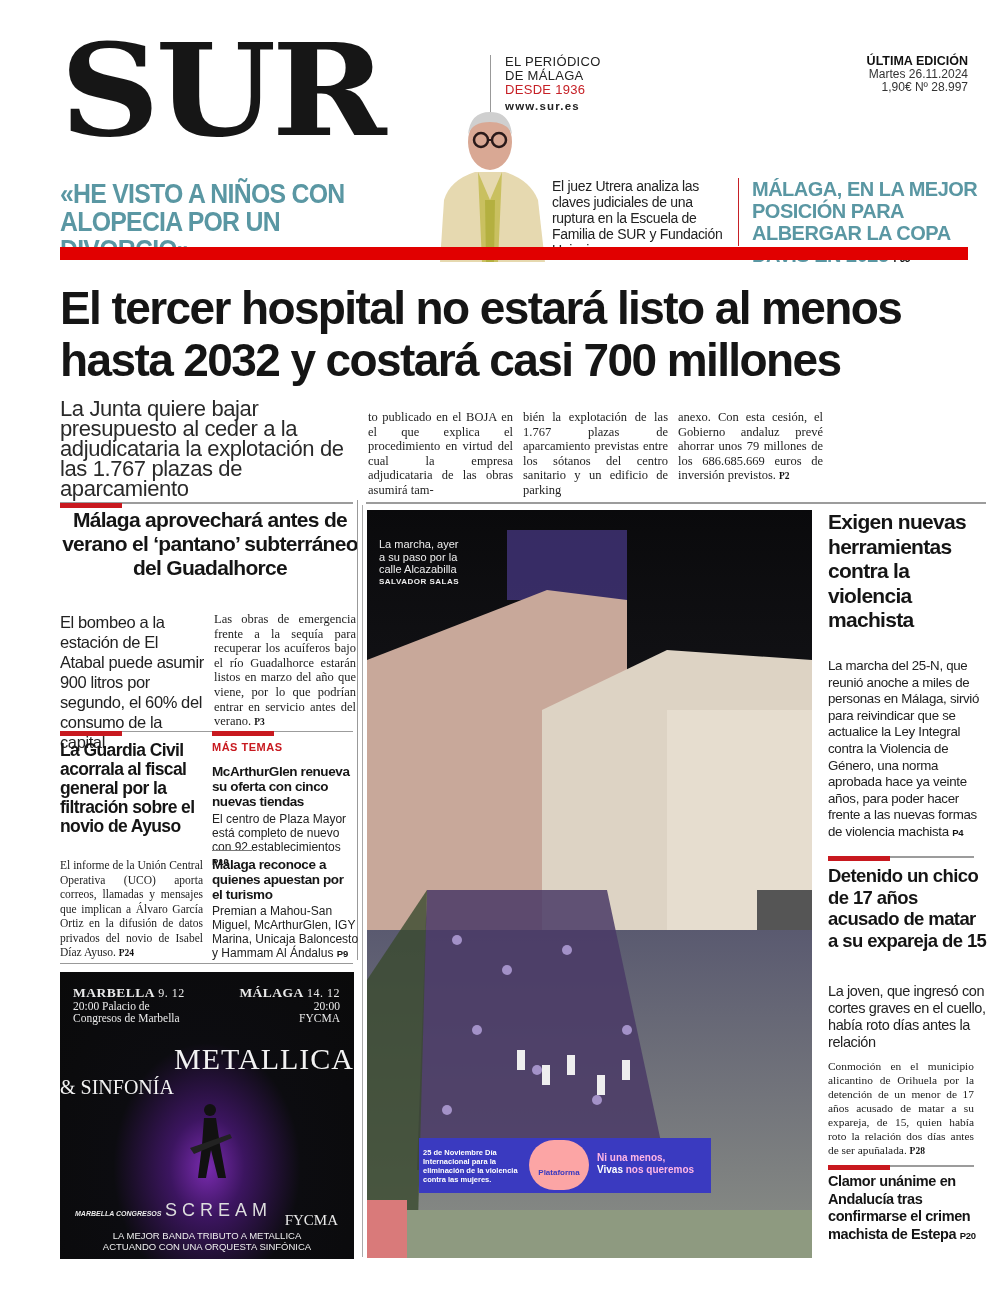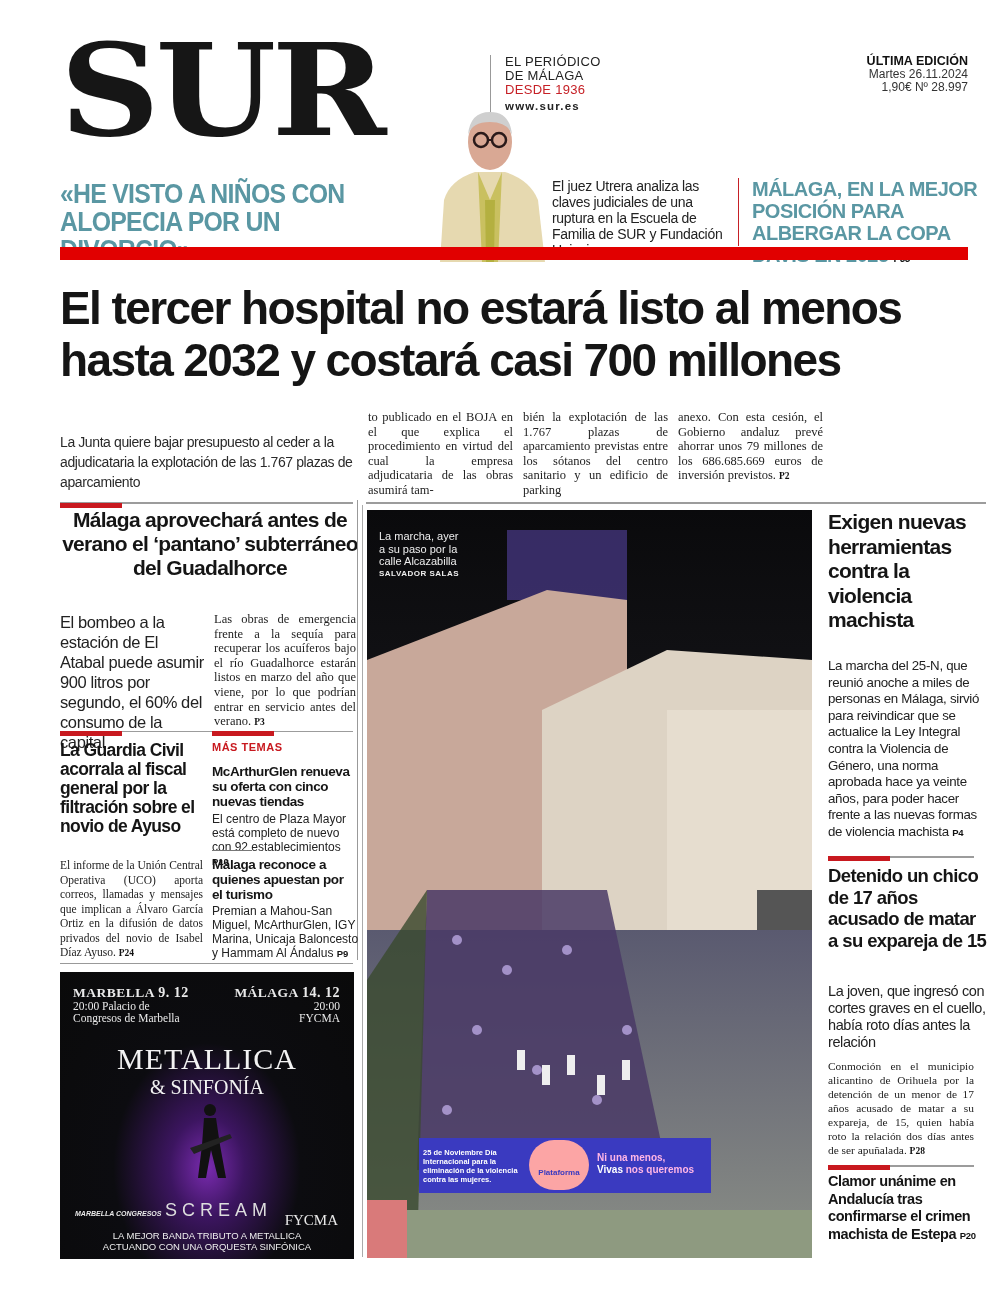--- a/index.html
+++ b/index.html
@@ -22,21 +22,21 @@
     #quote-teaser { left: 60px; top: 180px; width: 370px; font-size: 27px; line-height: 28px; font-weight: bold; color: #5a97a3; letter-spacing: -0.8px; transform: scaleX(0.92); transform-origin: left; }
     #judge-teaser { left: 552px; top: 178px; width: 180px; font-size: 14px; line-height: 16px; color: #222; letter-spacing: -0.3px; }
     .pref { font-weight: bold; font-size: 9.5px; color: #111; }
     #teaser-divider { left: 738px; top: 178px; width: 1px; height: 68px; background: #c62026; }
     #davis-teaser { left: 752px; top: 178px; width: 232px; font-size: 20px; line-height: 22px; font-weight: bold; color: #5a97a3; letter-spacing: -0.5px; }
     #davis-teaser .pref { font-size: 10px; }
     #red-bar { left: 60px; top: 247px; width: 908px; height: 13px; background: #e10000; }
 
     
     #headline { left: 60px; top: 282px; width: 920px; font-size: 46px; line-height: 52px; font-weight: bold; color: #151515; letter-spacing: -1.6px; }
-    #subhead { left: 60px; top: 432px; width: 295px; font-size: 14px; line-height: 20px; color: #2a2a2a; letter-spacing: -0.4px; }
+    #subhead { left: 60px; top: 399px; width: 295px; font-size: 22px; line-height: 20px; color: #2a2a2a; letter-spacing: -0.4px; }
     .body-col { font-family: "Liberation Serif", serif; font-size: 12.5px; line-height: 14.6px; color: #222; text-align: justify; }
     #lead-cols { left: 368px; top: 410px; width: 600px; display: flex; gap: 10px; }
     #lead-cols .body-col { width: 145px; }
 
     
     .rule { height: 2px; background: #9c9c9c; }
     .rule-red { height: 5px; background: #c8191f; }
 
     
     #col-left-rule { left: 60px; top: 502px; width: 293px; }
@@ -54,36 +54,36 @@
     #mc-head { left: 212px; top: 764px; width: 145px; font-size: 13.5px; line-height: 15px; font-weight: bold; color: #151515; letter-spacing: -0.4px; }
     #mc-body { left: 212px; top: 812px; width: 148px; font-size: 12px; line-height: 14px; color: #222; }
     #mc-sep { left: 212px; top: 850px; width: 40px; height: 1px; background: #777; }
     #tur-head { left: 212px; top: 857px; width: 145px; font-size: 13.5px; line-height: 15px; font-weight: bold; color: #151515; letter-spacing: -0.4px; }
     #tur-body { left: 212px; top: 904px; width: 148px; font-size: 12px; line-height: 14px; color: #222; }
     #ad-rule { left: 60px; top: 963px; width: 293px; height: 1px; background: #999; }
 
     
     #ad { left: 60px; top: 972px; width: 294px; height: 287px; background: radial-gradient(ellipse at 50% 68%, #7a2bb0 0%, #3c1560 18%, #0c0c10 45%, #0a0a0a 100%); color: #eaeaea; font-family: "Liberation Serif", serif; overflow: hidden; }
     #ad .city { font-weight: bold; font-size: 13.5px; letter-spacing: 0.5px; }
-    #ad .city span { font-weight: bold; font-size: 14px; }
+    #ad .city span { font-weight: normal; font-size: 12px; }
     #ad-left { left: 13px; top: 15px; font-size: 11.5px; line-height: 12.5px; }
     #ad-right { right: 14px; top: 15px; text-align: right; font-size: 11.5px; line-height: 12.5px; }
-    #ad-title { left: 0; top: 70px; width: 100%; text-align: center; font-size: 30px; letter-spacing: 1px; color: #f2f2f2; }
-    #ad-subtitle { left: 0; top: 104px; width: 100%; text-align: center; font-size: 20px; color: #f2f2f2; }
+    #ad-title { left: 0; top: 70px; width: 100%; text-align: right; font-size: 30px; letter-spacing: 1px; color: #f2f2f2; }
+    #ad-subtitle { left: 0; top: 104px; width: 100%; text-align: left; font-size: 20px; color: #f2f2f2; }
     #ad-guitarist { left: 120px; top: 128px; width: 60px; height: 80px; }
     #ad-congresos { left: 15px; top: 238px; font-family: "Liberation Sans", sans-serif; font-size: 7px; font-weight: bold; font-style: italic; }
     #ad-scream { left: 105px; top: 228px; font-family: "Liberation Sans", sans-serif; font-size: 18px; letter-spacing: 5px; color: #ddd; }
     #ad-fycma { right: 16px; top: 240px; font-size: 15px; }
     #ad-tagline { left: 0; top: 258px; width: 100%; text-align: center; font-family: "Liberation Sans", sans-serif; font-size: 9.5px; line-height: 11px; color: #eee; }
 
     
     #vdiv-photo { left: 362px; top: 505px; width: 1px; height: 752px; background: #aaa; }
     #photo-rule { left: 366px; top: 502px; width: 620px; }
     #photo { left: 367px; top: 510px; width: 445px; height: 748px; overflow: hidden; background: #222; }
-    #caption { left: 12px; top: 20px; font-size: 11px; line-height: 12.5px; color: #eee; }
+    #caption { left: 12px; top: 28px; font-size: 11px; line-height: 12.5px; color: #eee; }
     #caption .credit { font-weight: bold; font-size: 8px; letter-spacing: 0.5px; }
     #banner { left: 52px; top: 628px; width: 292px; height: 55px; background: #3a3ac0; color: #fff; font-size: 8px; font-weight: bold; }
     #banner-left { left: 4px; top: 10px; font-size: 7.5px; line-height: 9px; }
     #banner-mid { left: 110px; top: 2px; width: 60px; height: 50px; background: #fca5a5; border-radius: 30px; color: #3a3ac0; text-align: center; padding-top: 28px; font-size: 8px; }
     #banner-right { left: 178px; top: 14px; font-size: 10px; line-height: 12px; }
     #banner-right .pink { color: #ffb6e6; }
 
     
     #exigen-head { left: 828px; top: 510px; width: 160px; font-size: 21px; line-height: 24.5px; font-weight: bold; color: #151515; letter-spacing: -0.7px; }
     #exigen-sub { left: 828px; top: 658px; width: 160px; font-size: 13.3px; line-height: 16.6px; color: #222; letter-spacing: -0.3px; }

